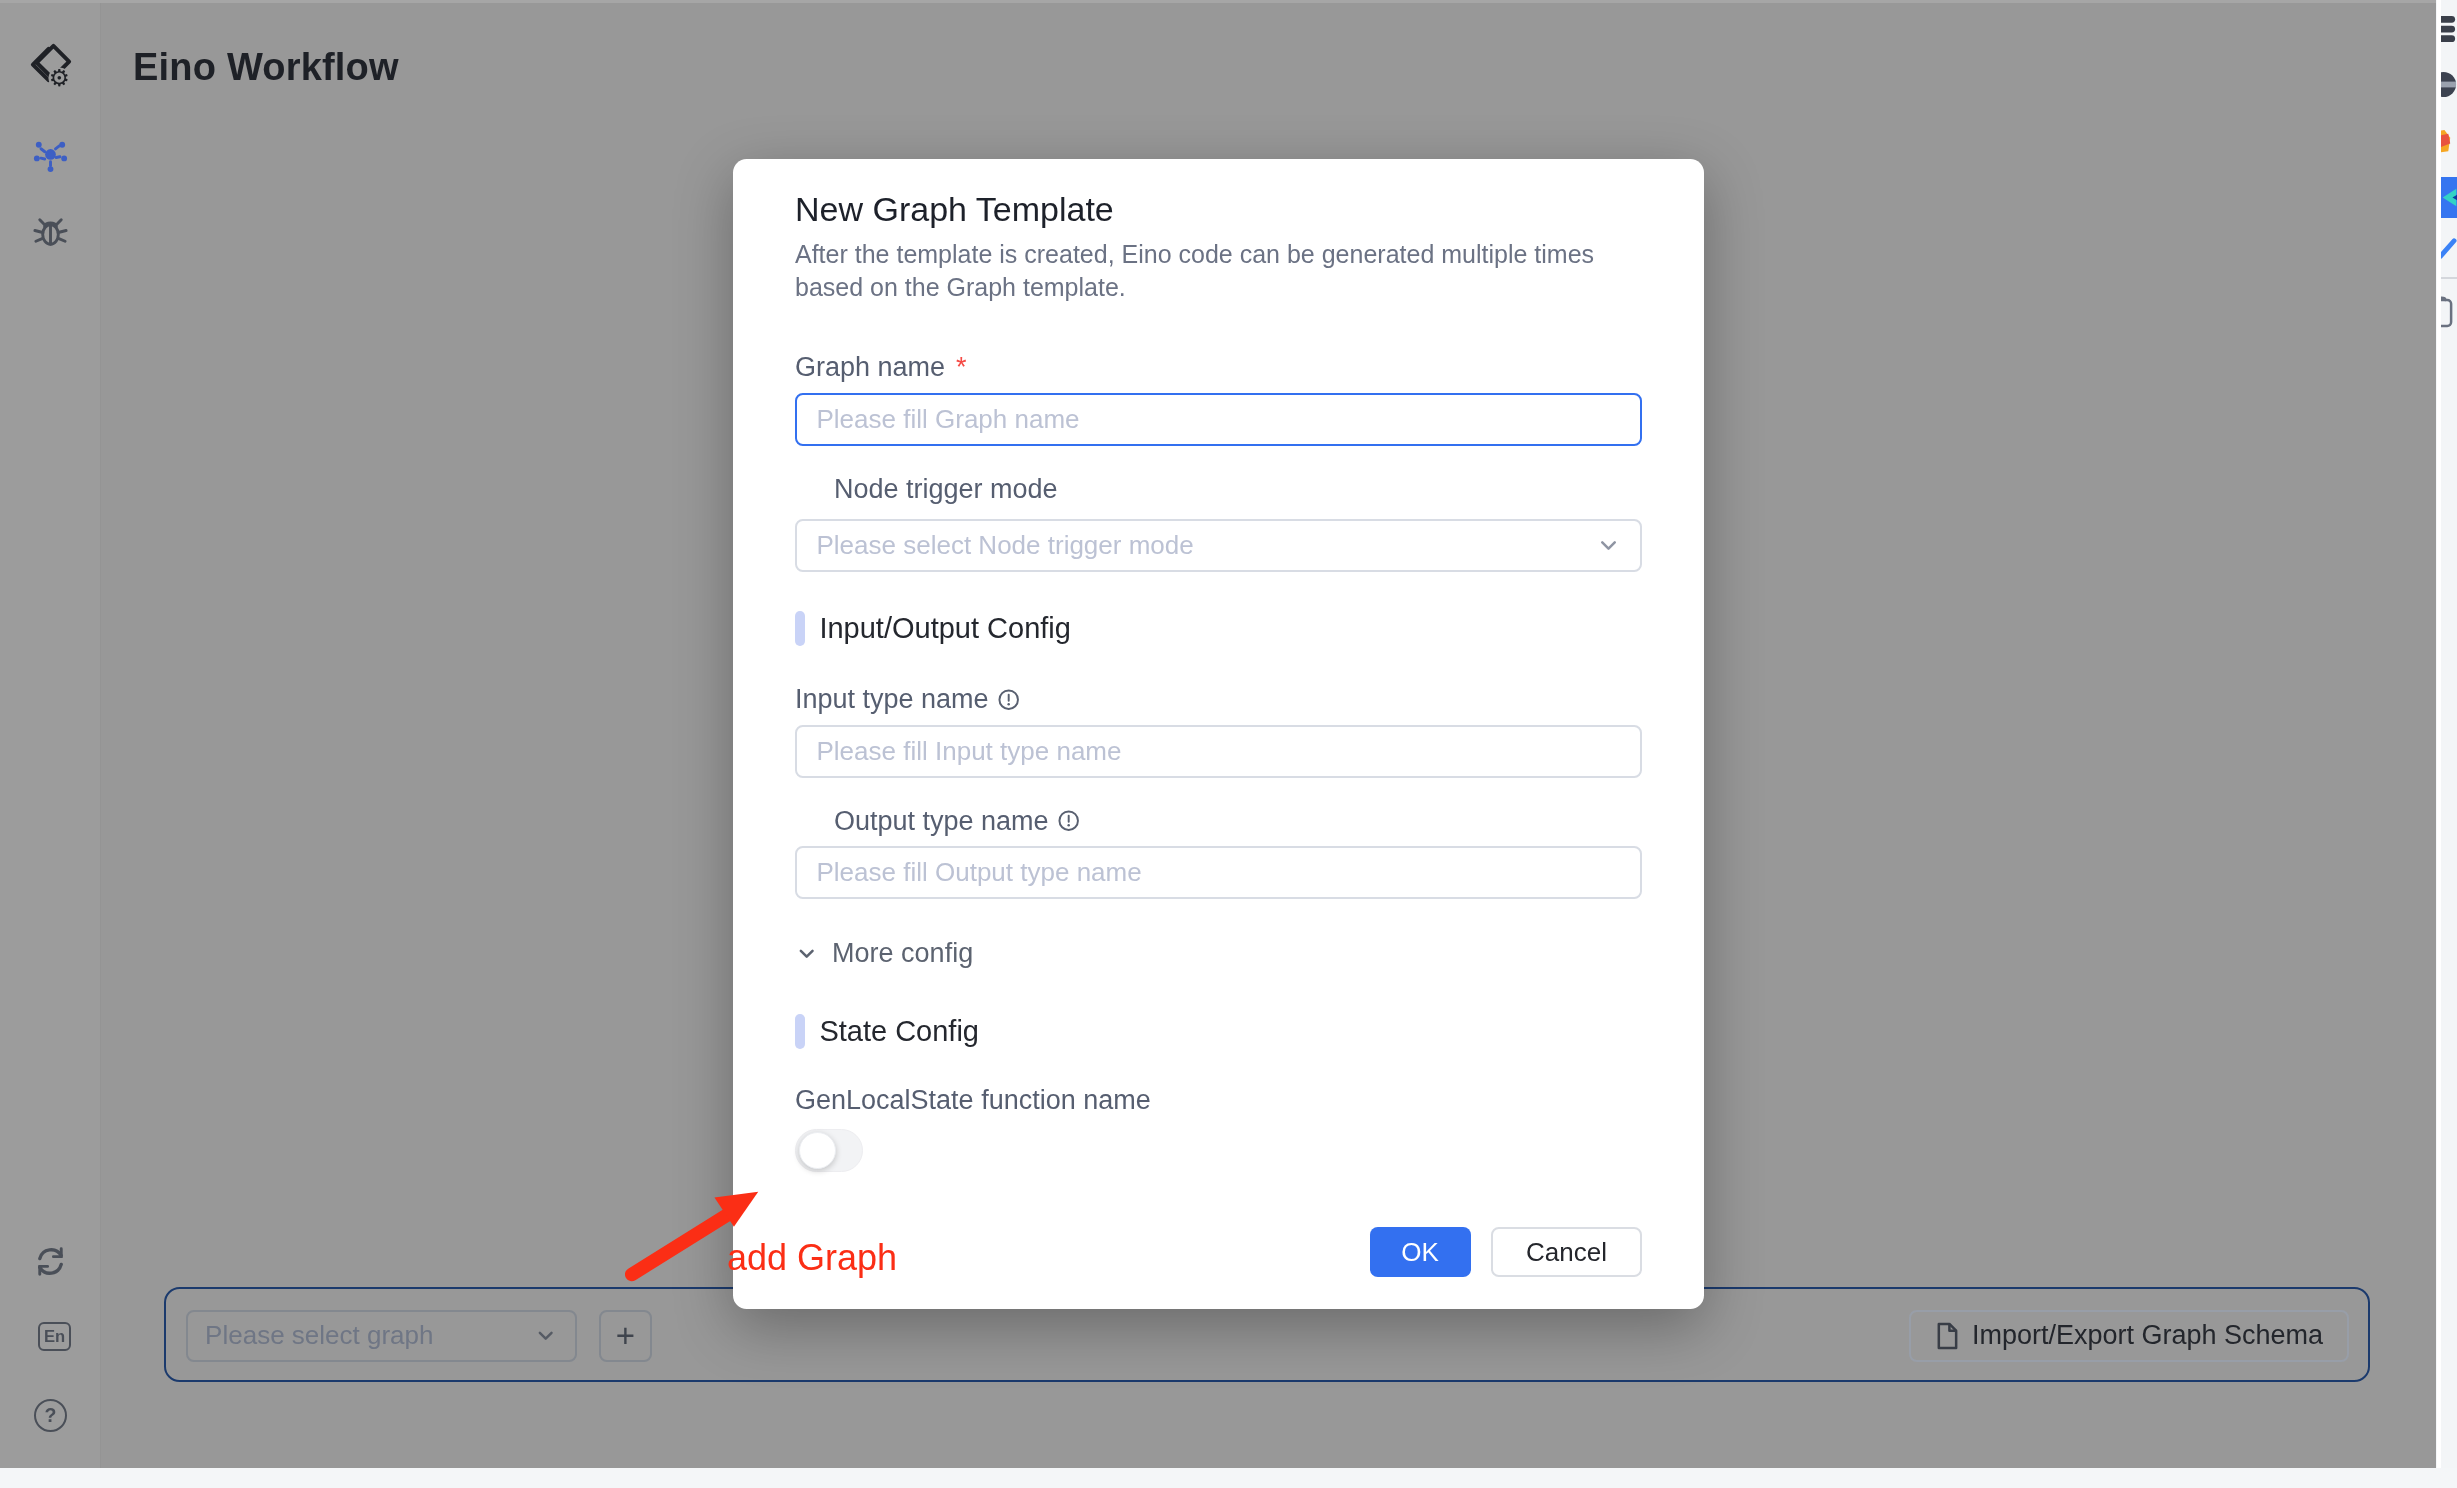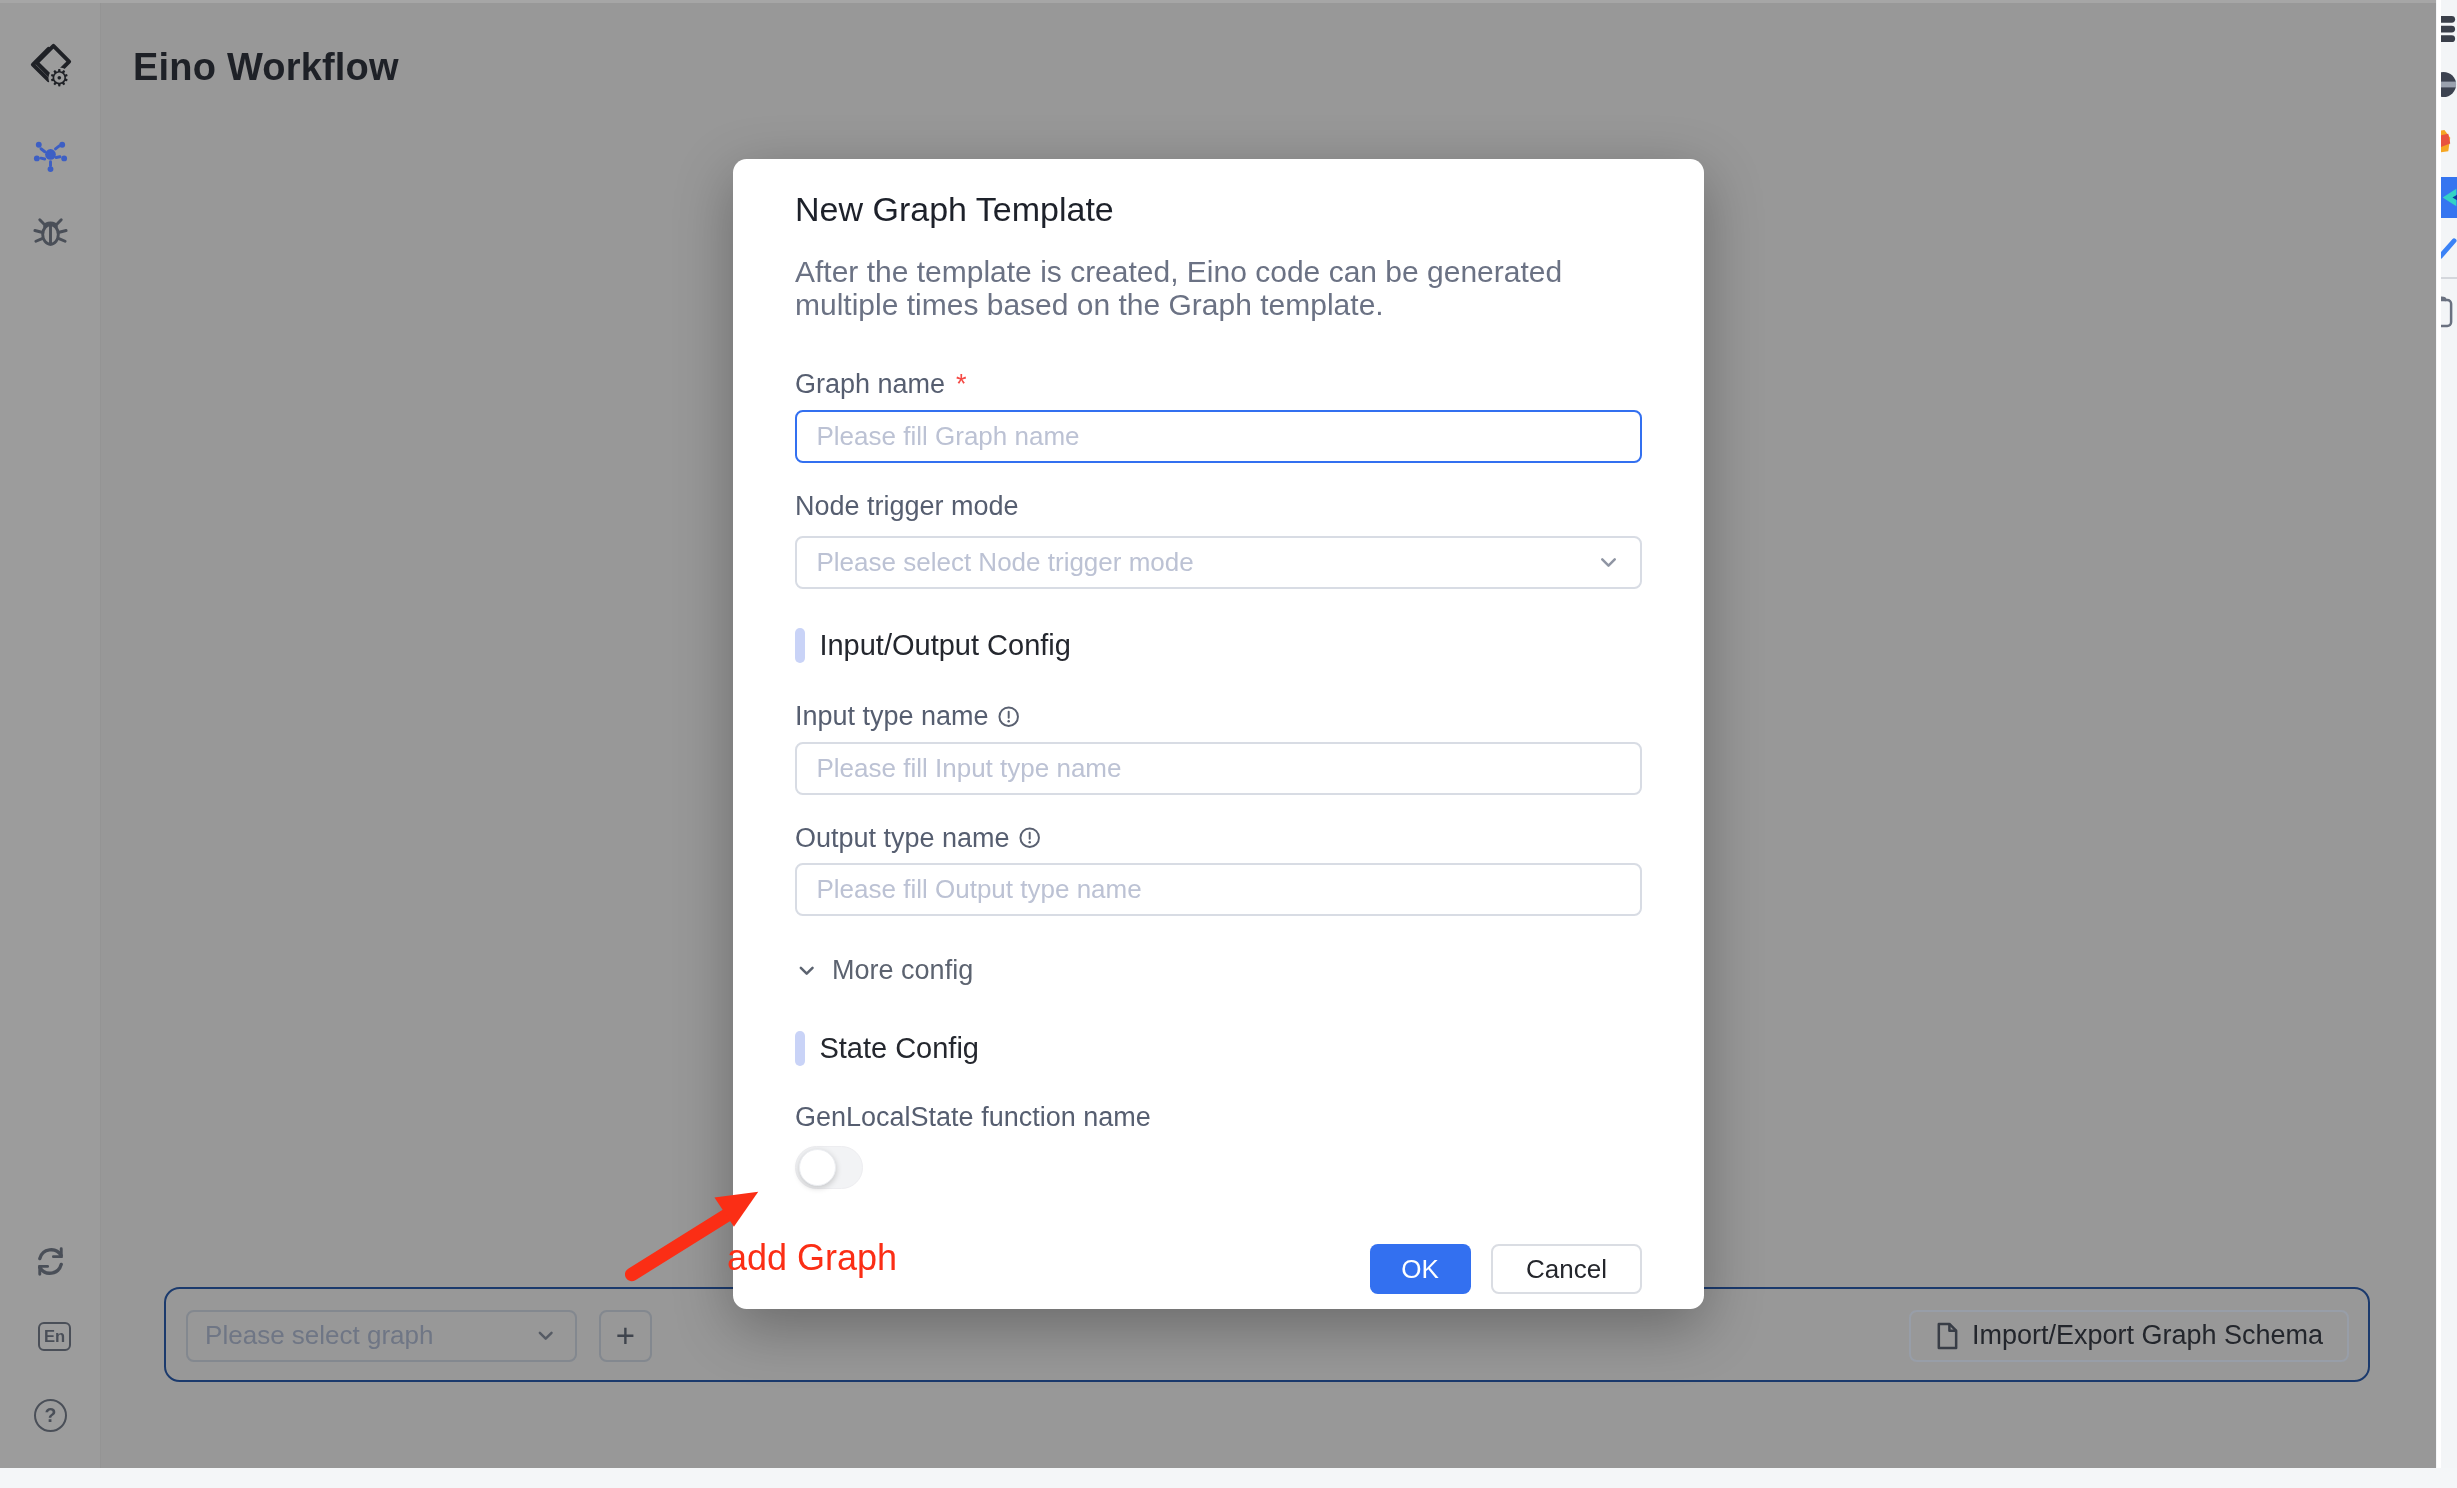--- a/index.html
+++ b/index.html
@@ -33,33 +33,33 @@
 
   
   .right-strip { position:absolute; right:0; top:0; width:21.5px; height:1468px; background:#f3f5f7;
                  border-left:4.9px solid #ffffff; overflow:hidden; }
   .strip-icon { position:absolute; left:-11.7px; }
 
   
   .modal { position:absolute; left:733px; top:159px; width:971px; height:1150px; background:#ffffff;
            border-radius:13.7px; box-shadow:0 17.6px 59px rgba(0,0,0,0.30); padding:29px 62px 33px 62px; }
   .m-title { font-size:34px; color:#1d212a; font-weight:500; line-height:43px; }
-  .m-desc { margin-top:24px; font-size:30px; line-height:33px; color:#6b7284; max-width:858px; }
+  .m-desc { margin-top:7px; font-size:25px; line-height:33px; color:#6b7284; max-width:858px; }
   .form { margin-top:47px; }
   .f-label { display:flex; align-items:center; gap:8.8px; font-size:27px; color:#565e70; line-height:33px; }
   .req { color:#f54a45; font-size:27px; margin-left:2px; }
   .t-input { margin-top:8.8px; width:847px; height:53px; border:2px solid #d8dce4; border-radius:7.8px;
              font-size:26px; color:#000000; padding:0 19.5px; outline:none; background:#fff;
              font-family:"Liberation Sans", sans-serif; display:block; }
   .t-input::placeholder { color:#bcc2d4; opacity:1; }
   .t-input.focused { border-color:#3370f0; }
   .sel-box { margin-top:13px; width:847px; height:53px; border:2px solid #d8dce4; border-radius:7.8px;
              display:flex; align-items:center; padding:0 19.5px; background:#fff; }
   .sel-box .ph { flex:1; font-size:26px; color:#bcc2d4; }
-  .gap28 { margin-top:27px; }
+  .gap28 { margin-top:27px;margin-left:39px; }
   .section-h { display:flex; align-items:center; gap:14.6px; margin-top:39px; }
   .section-bar { width:9.8px; height:35px; border-radius:4.9px; background:#c9d3f7; }
   .section-h .txt { font-size:29px; color:#24272e; }
   .more-config { display:flex; align-items:center; gap:13.7px; margin-top:39px; cursor:pointer; }
   .more-config .txt { font-size:27px; color:#5c6370; }
   .gen-label { margin-top:35px; }
   .toggle { margin-top:11.7px; width:68px; height:43px; border-radius:21.5px; background:#f2f3f5;
             border:1px solid #ededf0; position:relative; }
   .toggle .knob { position:absolute; left:2.9px; top:2px; width:37px; height:37px; border-radius:50%;
             background:#ffffff; border:1px solid #eceef2; box-shadow:0 2px 6.8px rgba(0,0,0,0.20); }

